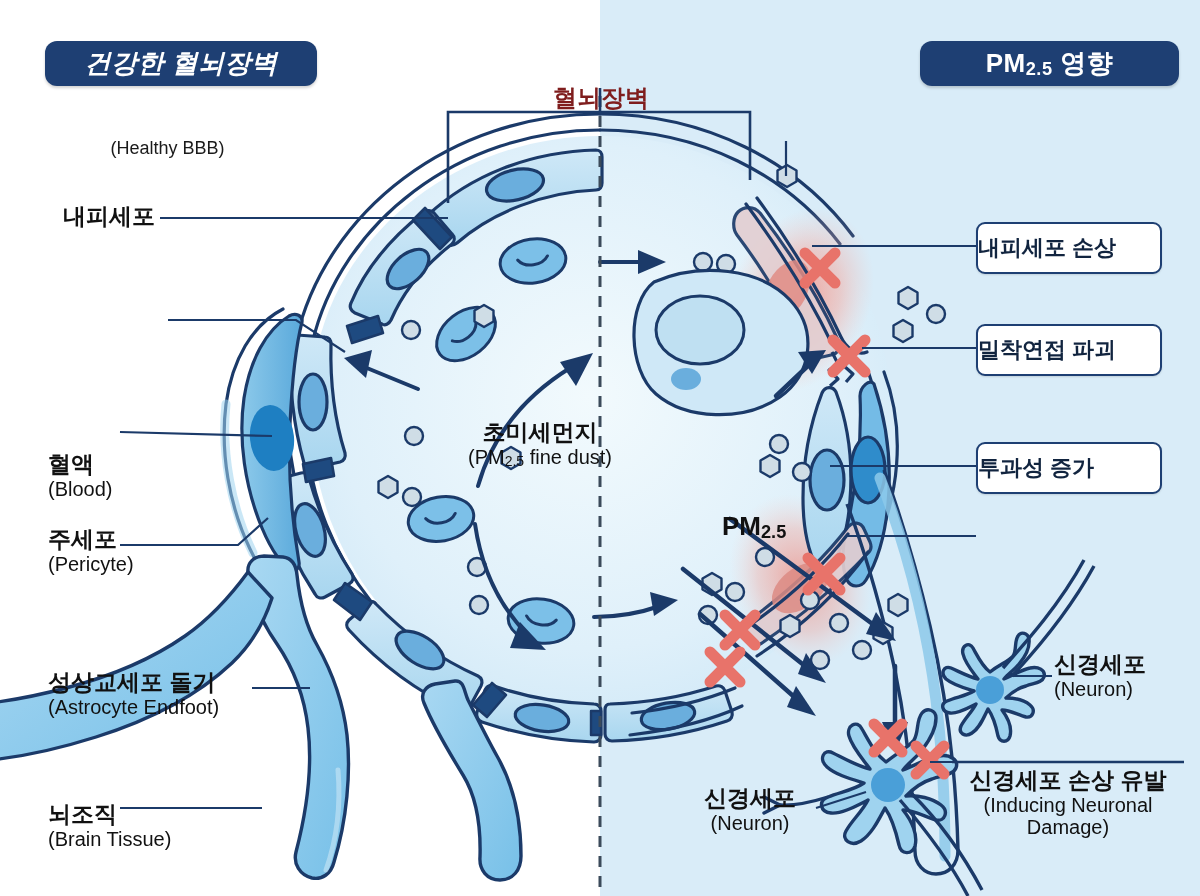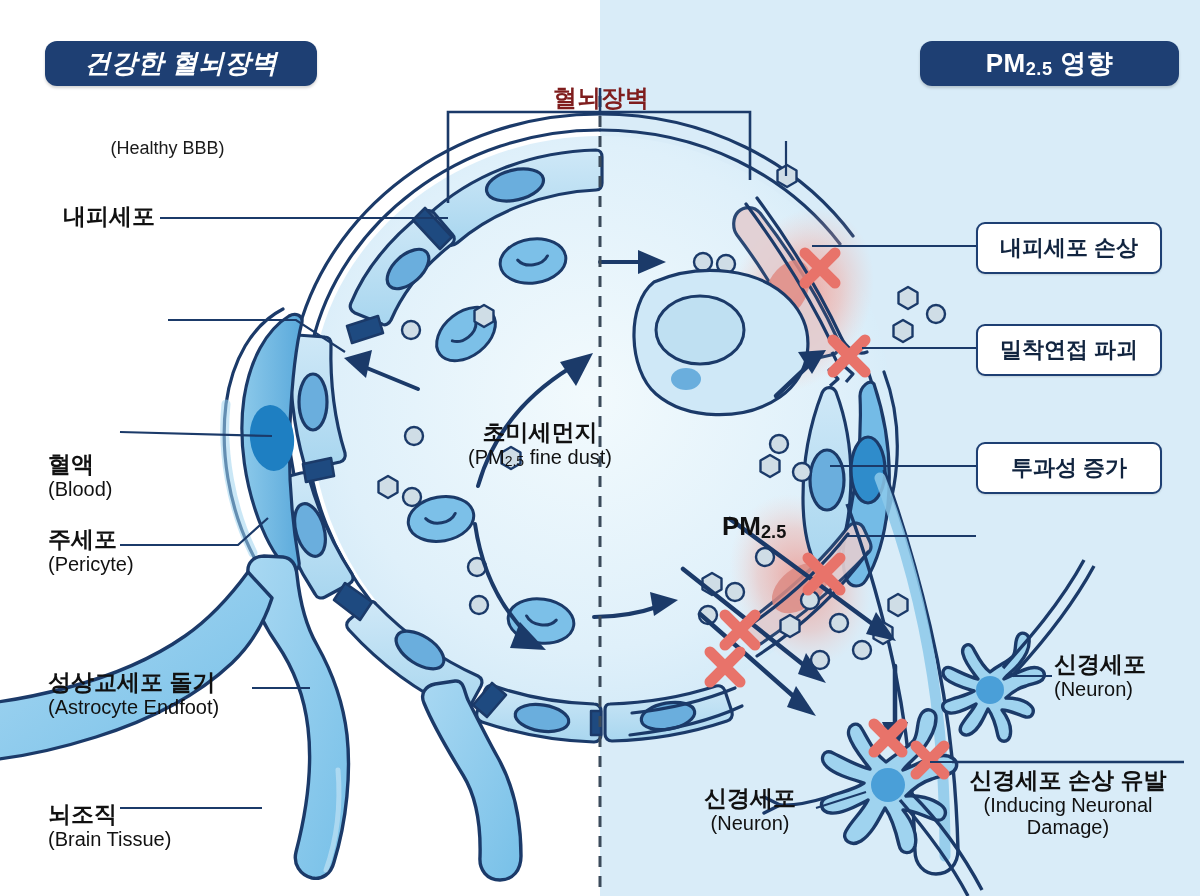--- a/index.html
+++ b/index.html
@@ -40,21 +40,21 @@
   .lbl{position:absolute;color:#111111;line-height:1.12;white-space:nowrap;}
   .lbl .ko{font-weight:bold;font-size:23px;display:block;}
   .lbl .en{font-weight:normal;font-size:20px;display:block;}
   .lbl.c{text-align:center;}
   .lbl.r{text-align:right;}
 
   
   .callout{
     position:absolute;background:#ffffff;border:2.5px solid #1e3f73;
     border-radius:9px;color:#11243f;font-weight:bold;font-size:22px;
-    display:flex;align-items:center;justify-content:center;
+    display:flex;align-items:center;
     text-align:center;line-height:1.2;white-space:pre-line;
     box-shadow:0 1px 2px rgba(0,0,0,.12);
   }
 
   
   .sub{font-size:.70em;vertical-align:baseline;position:relative;top:.18em;}
 </style>
 </head>
 <body>
 

